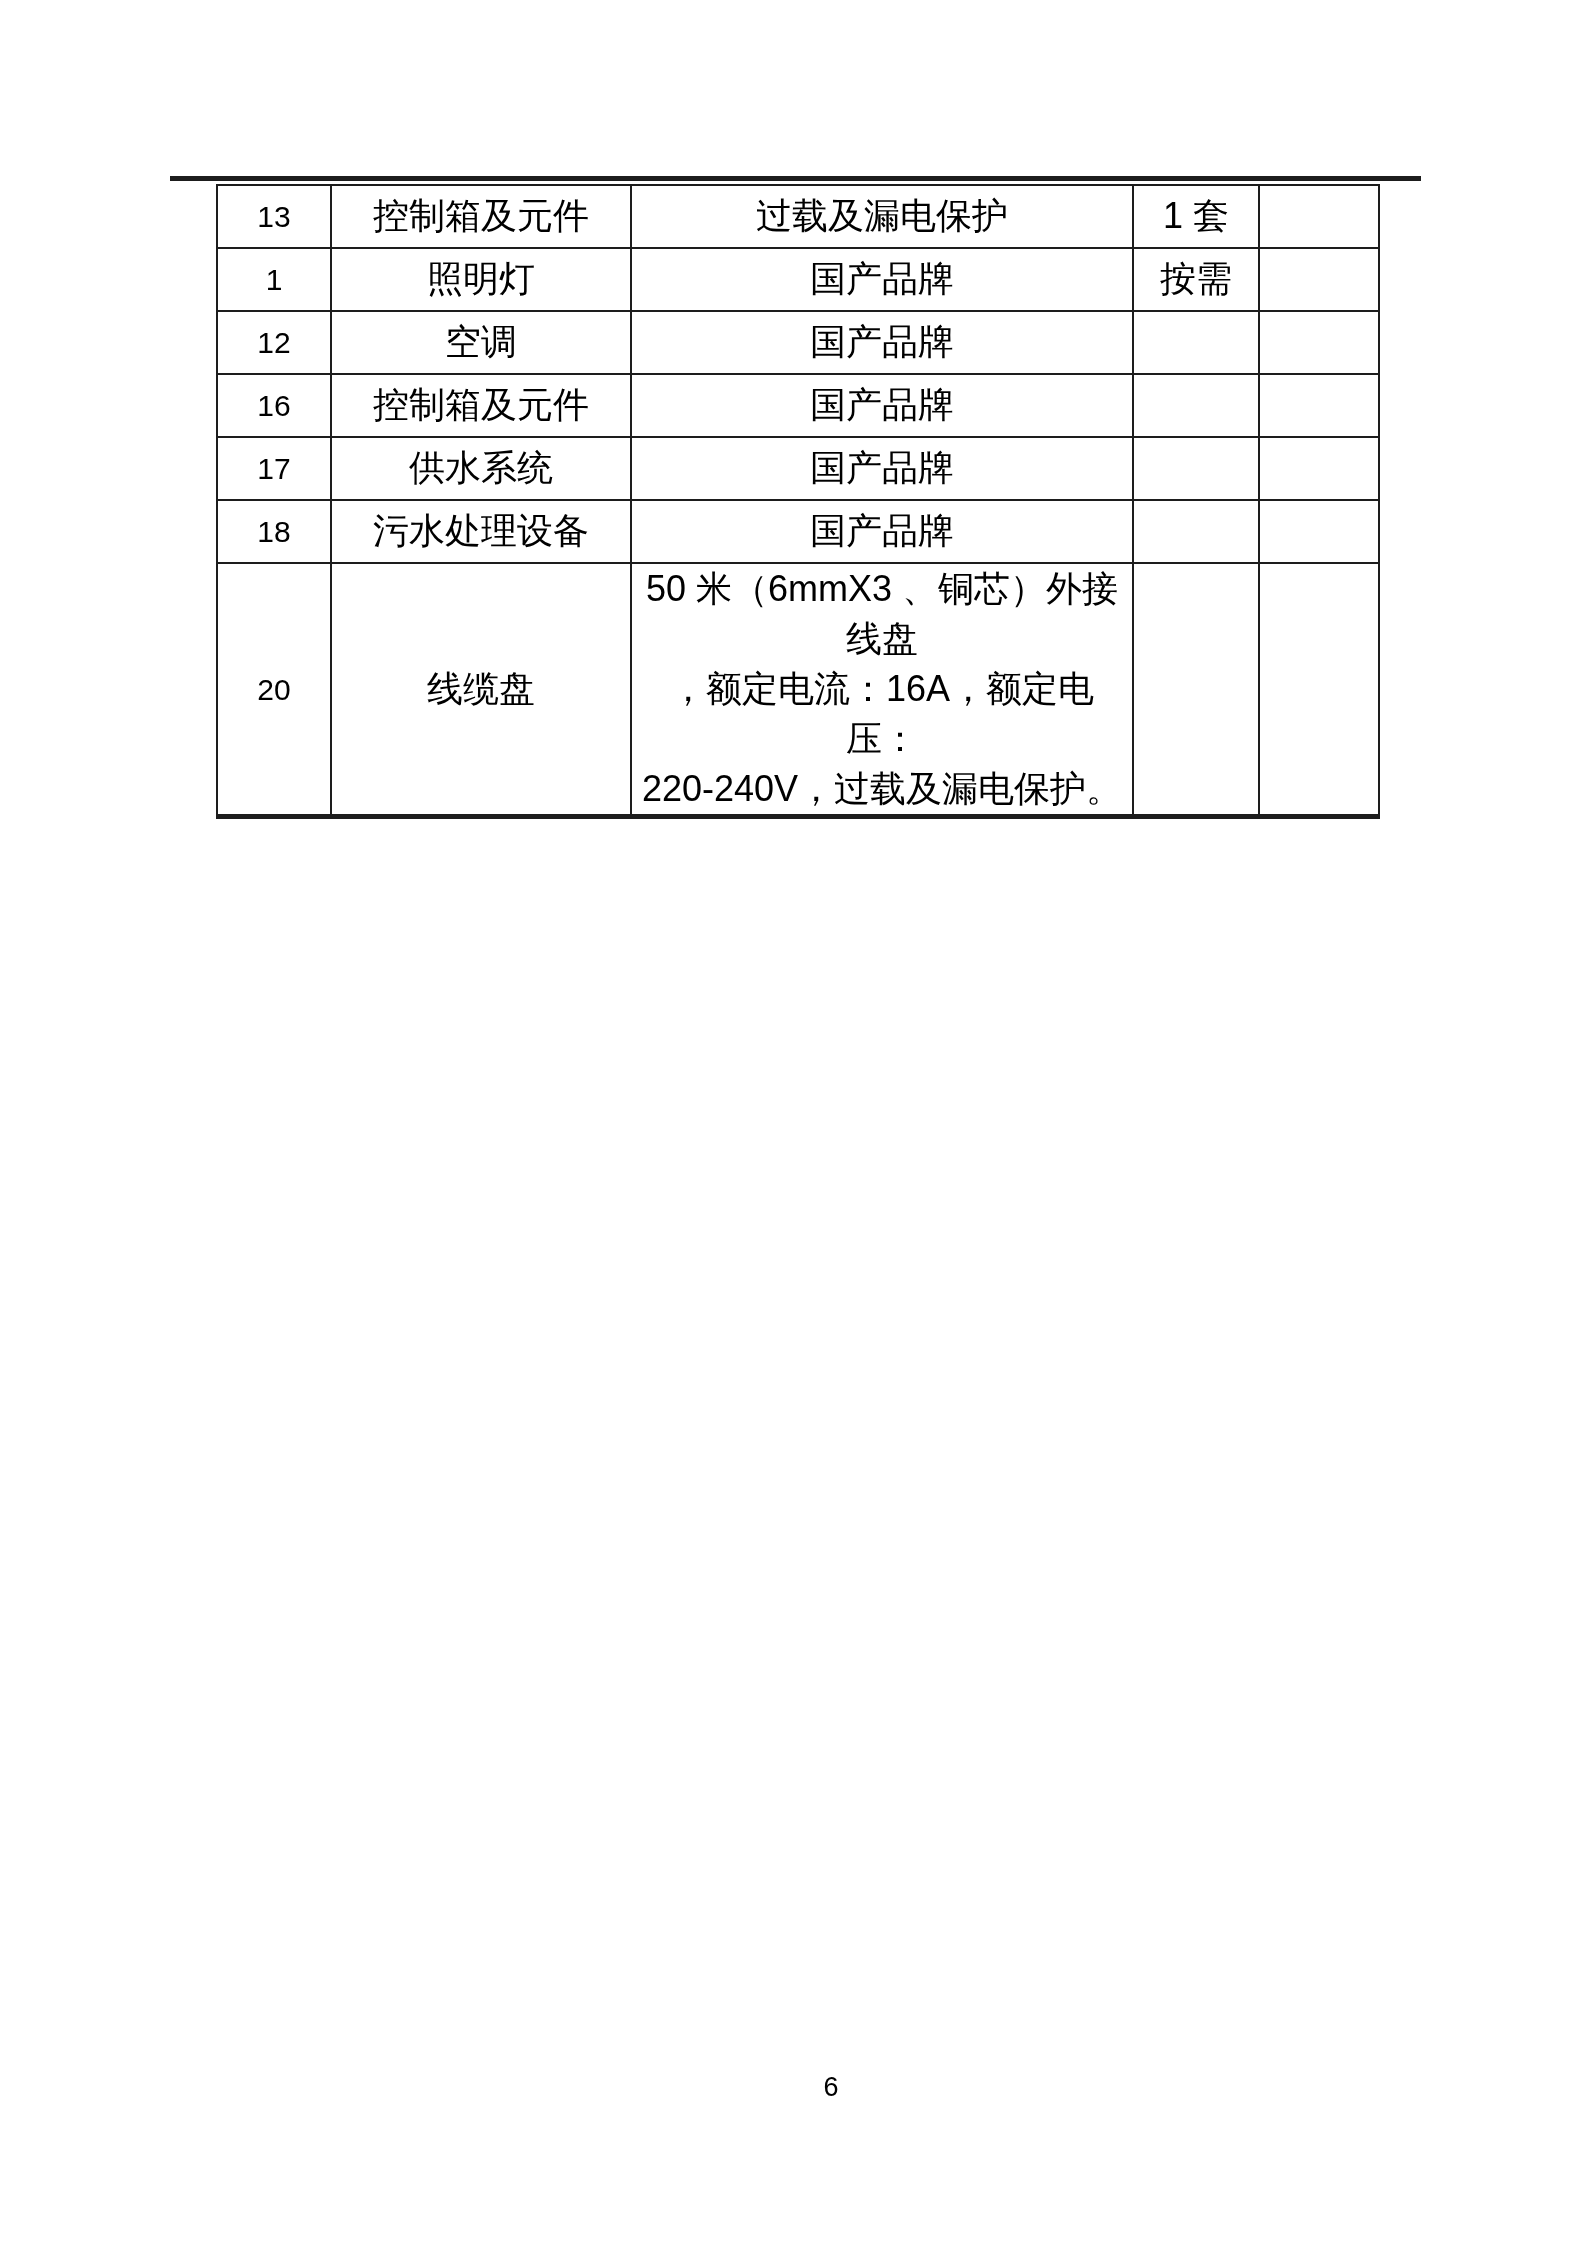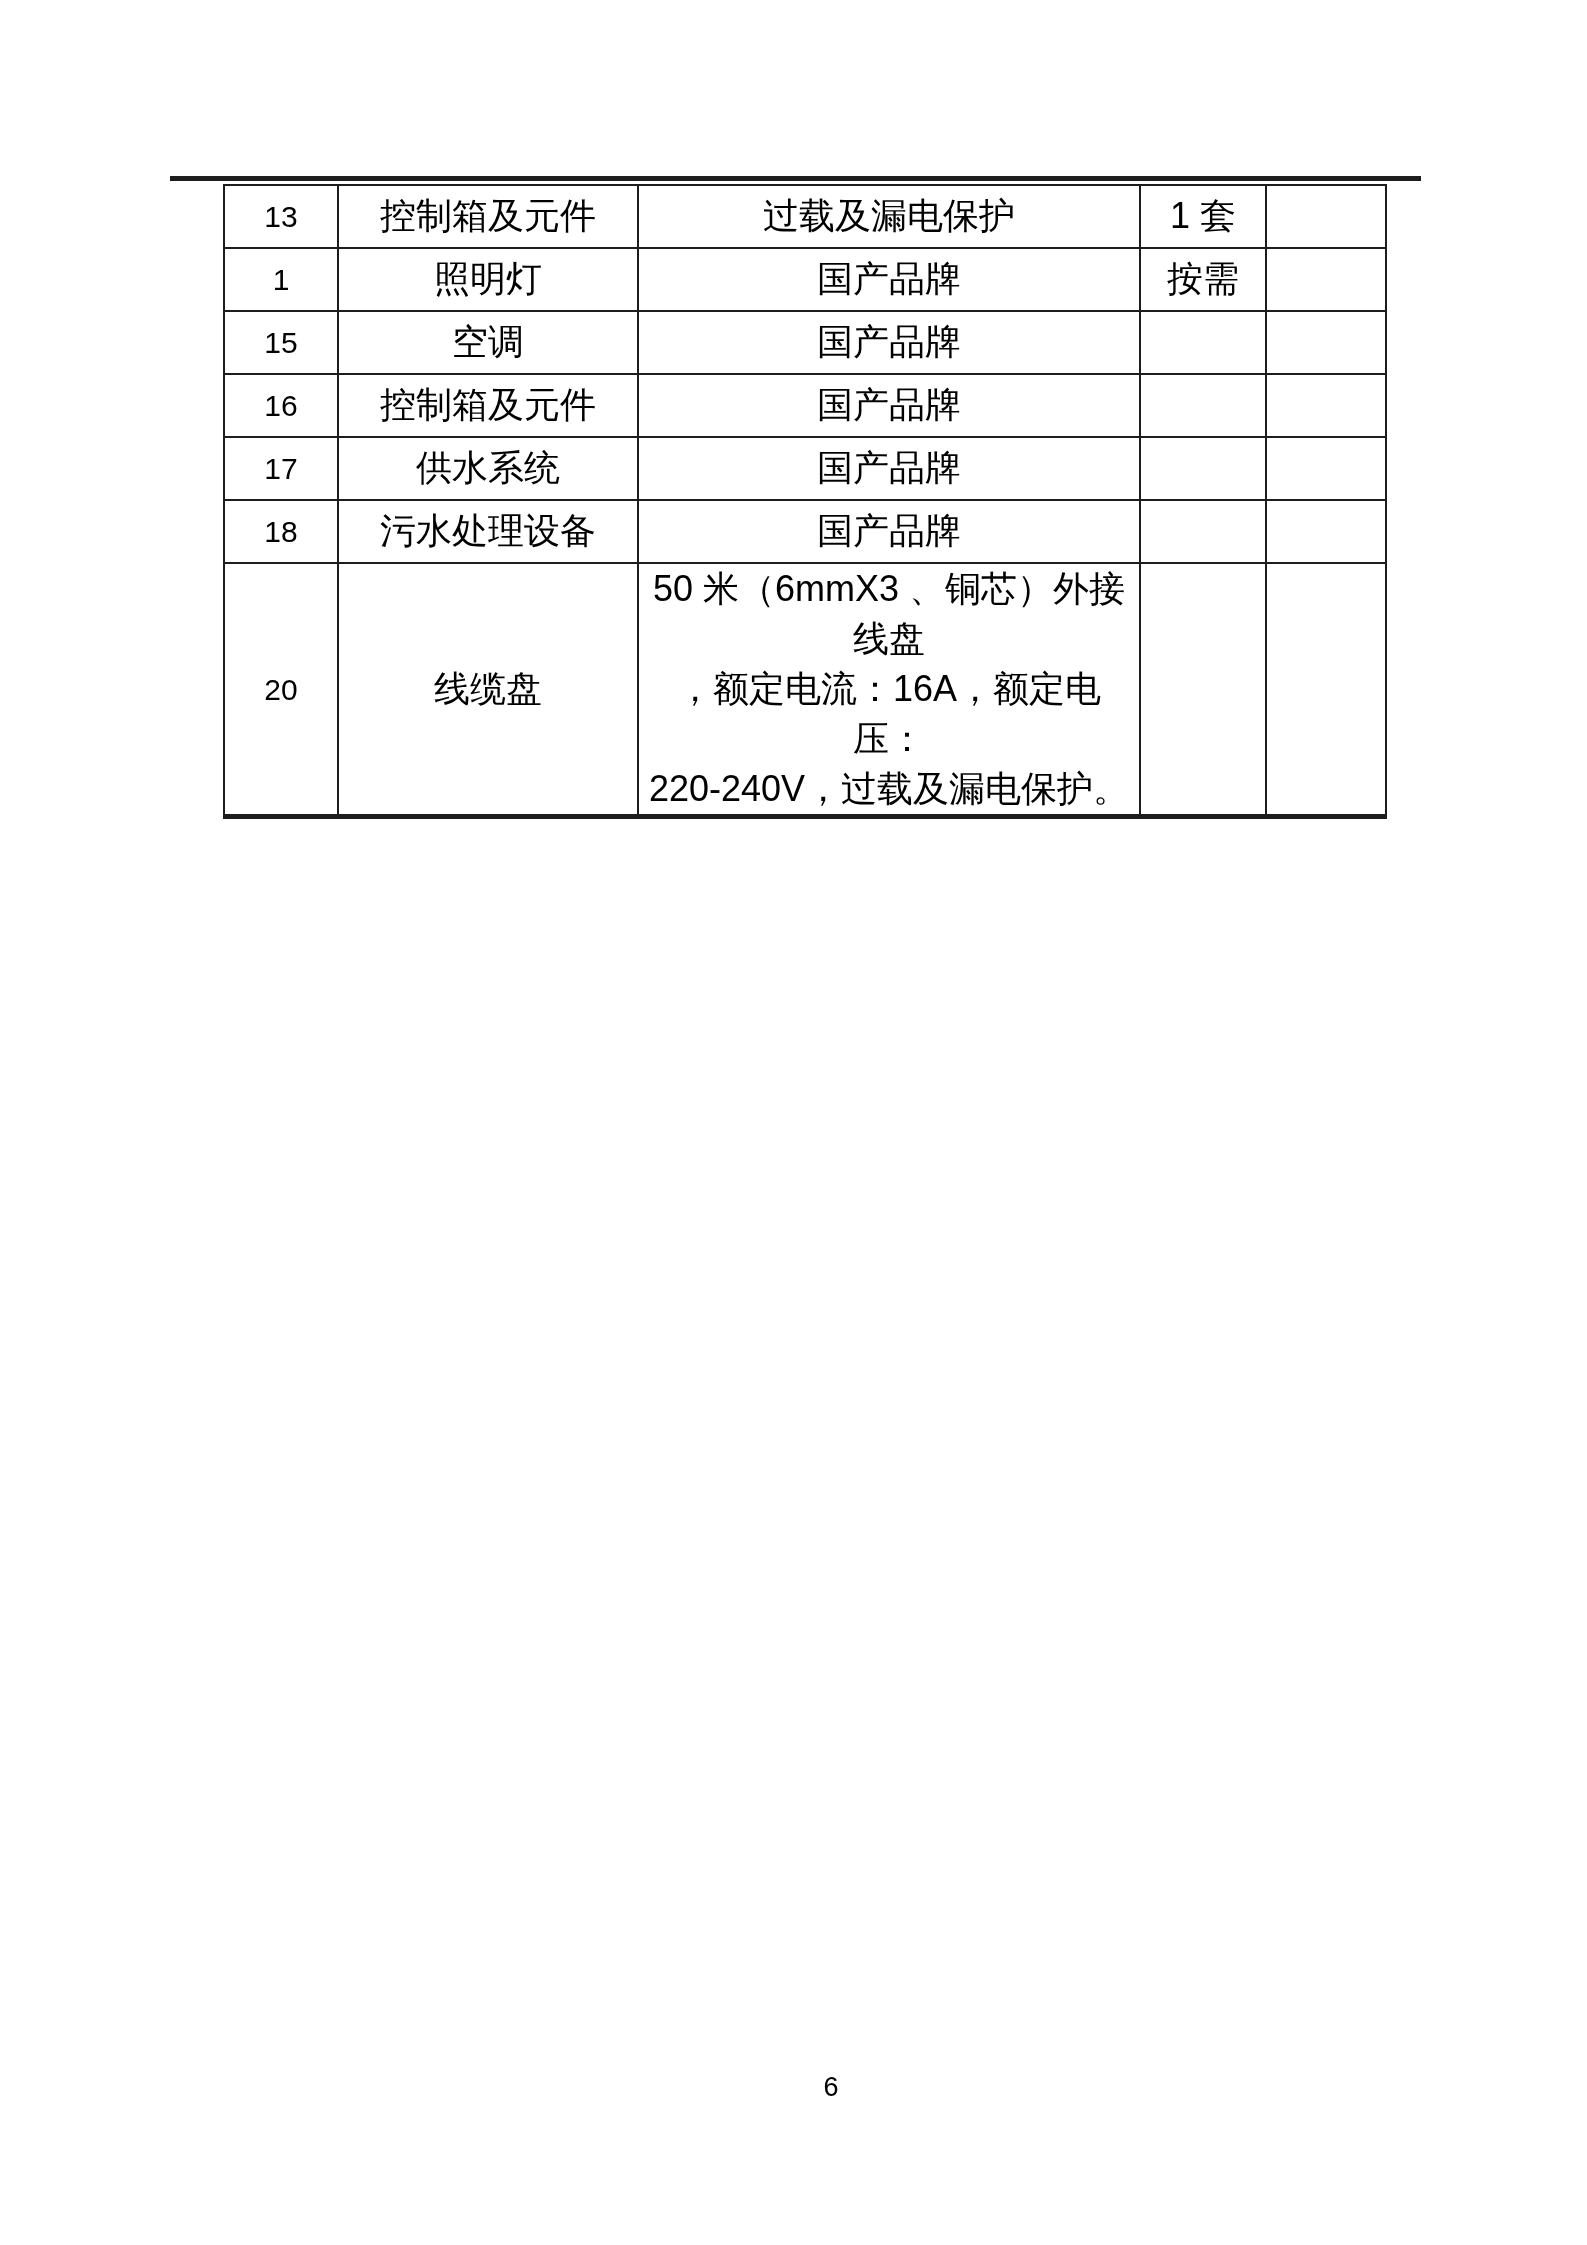--- a/index.html
+++ b/index.html
@@ -38,21 +38,21 @@
   }
   table.spec-table td {
     border: 2px solid var(--c-line);
     text-align: center;
     vertical-align: middle;
     font-size: 36px;
     line-height: 1.3;
     padding: 2px 6px;
     overflow: hidden;
   }
-  table.spec-table { border-bottom: 5px solid var(--c-line); margin-left: 7px; }
+  table.spec-table { border-bottom: 5px solid var(--c-line); }
   table.spec-table tr { height: 63px; }
   table.spec-table tr.tall { height: 124px; }
   table.spec-table td.c-no { font-size: 30px; }
   table.spec-table tr.tall td.c-spec {
     white-space: pre-line;
     line-height: 50px;
     padding: 0 4px;
   }
   .page-number {
     position: absolute;
@@ -87,21 +87,21 @@
         <td class="c-remark"></td>
       </tr>
       <tr>
         <td class="c-no">1</td>
         <td class="c-name">照明灯</td>
         <td class="c-spec">国产品牌</td>
         <td class="c-qty">按需</td>
         <td class="c-remark"></td>
       </tr>
       <tr>
-        <td class="c-no">15</td>
+        <td class="c-no">12</td>
         <td class="c-name">空调</td>
         <td class="c-spec">国产品牌</td>
         <td class="c-qty"></td>
         <td class="c-remark"></td>
       </tr>
       <tr>
         <td class="c-no">16</td>
         <td class="c-name">控制箱及元件</td>
         <td class="c-spec">国产品牌</td>
         <td class="c-qty"></td>

